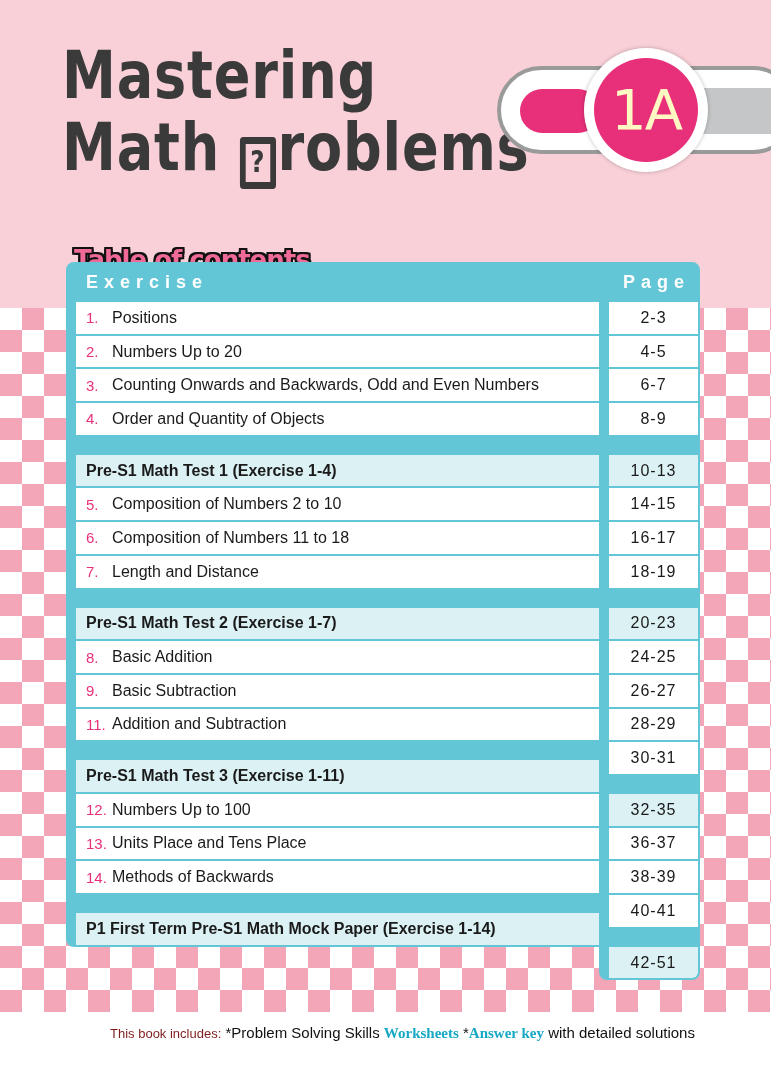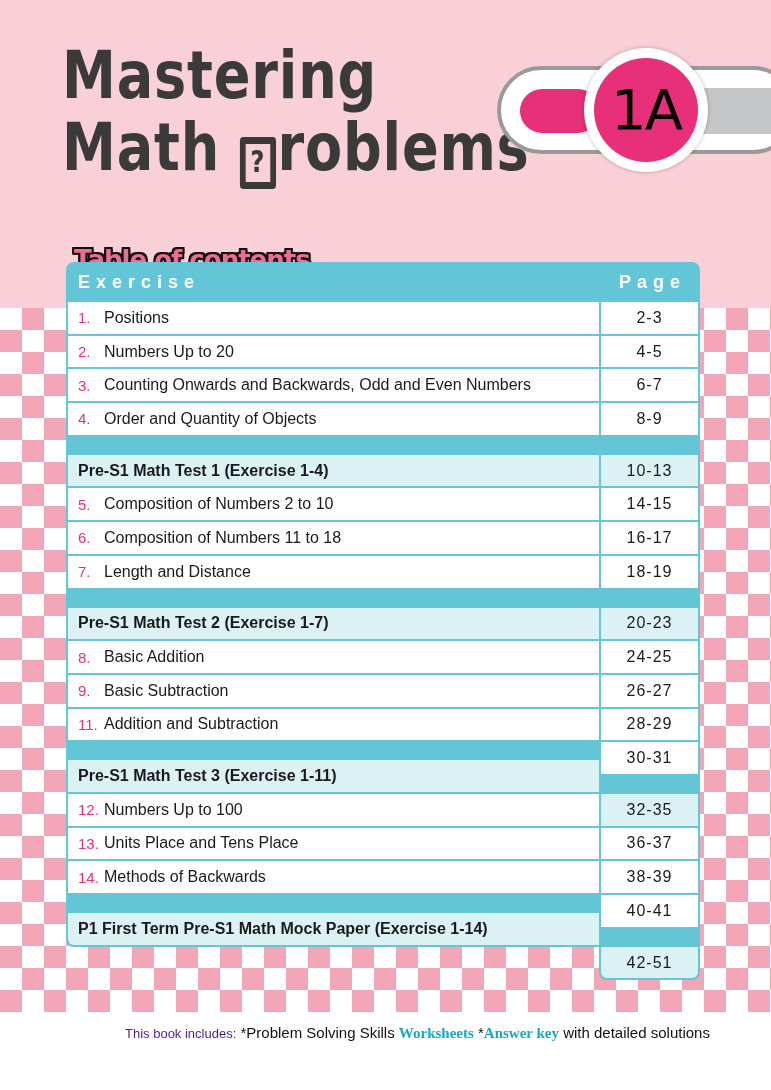--- a/index.html
+++ b/index.html
@@ -12,36 +12,36 @@
       linear-gradient(45deg, #f3a6b8 25%, transparent 25%, transparent 75%, #f3a6b8 75%);
     background-size:44px 44px;
     background-position:0 0, 22px 22px;
   }
   .title { position:absolute; left:62px; top:40px; font-family:"DejaVu Sans", sans-serif; font-weight:bold; color:#3a3a3a; line-height:72px; font-size:66px; letter-spacing:1px; transform:scaleX(0.82); transform-origin:left top; }
   .title .qbox { display:inline-block; width:44px; height:52px; border:7px solid #3a3a3a; border-radius:4px; box-sizing:border-box; position:relative; vertical-align:-2px; margin-right:2px; font-size:30px; line-height:36px; text-align:center; }
   .badge-track { position:absolute; left:497px; top:66px; width:300px; height:88px; background:#fff; border:4px solid #9a9a9a; border-radius:46px; box-sizing:border-box; }
   .badge-pink-bar { position:absolute; left:520px; top:89px; width:80px; height:44px; background:#e8307a; border-radius:22px; }
   .badge-grey-bar { position:absolute; left:680px; top:88px; width:100px; height:46px; background:#c4c6c8; }
   .badge-circle { position:absolute; left:584px; top:48px; width:124px; height:124px; background:#fff; border-radius:50%; box-shadow:0 0 4px rgba(0,0,0,0.25); }
-  .badge-inner { position:absolute; left:594px; top:58px; width:104px; height:104px; background:#e8307a; border-radius:50%; color:#000000; text-align:center; font-size:56px; line-height:104px; font-family:"DejaVu Sans", sans-serif; letter-spacing:-2px; }
+  .badge-inner { position:absolute; left:594px; top:58px; width:104px; height:104px; background:#e8307a; border-radius:50%; color:#fef9c3; text-align:center; font-size:56px; line-height:104px; font-family:"DejaVu Sans", sans-serif; letter-spacing:-2px; }
   .toc-heading { position:absolute; left:74px; top:218px; font-family:"DejaVu Sans", sans-serif; font-weight:bold; font-size:26px; color:#f06a97; letter-spacing:-1px;
     text-shadow: -2px -2px 0 #111, 2px -2px 0 #111, -2px 2px 0 #111, 2px 2px 0 #111, 0 -2px 0 #111, 0 2px 0 #111, -2px 0 0 #111, 2px 0 0 #111; margin-top: 27px; }
-  .col { position:absolute; top:262px; border-radius:8px; overflow:hidden; border:2px solid #63c6d6; background:#63c6d6; box-sizing:border-box; }
+  .col { position:absolute; top:262px; border-radius:8px; overflow:hidden; border:2px solid #63c6d6; background:#63c6d6; box-sizing:border-box;padding-left:8px; }
   .col-ex { left:66px; width:552px; }
   .col-pg { left:599px; width:101px; }
   .col-head { height:36px; color:#fff; font-weight:bold; font-size:18px; letter-spacing:6px; line-height:36px; padding-left:10px; }
   .col-pg .col-head { text-align:center; padding-left:6px; }
   .row { height:31.7px; margin-top:2px; background:#fff; font-size:16px; color:#1a1a1a; display:flex; align-items:center; }
   .row.test { background:#dcf1f4; font-weight:bold;margin-top:20px; }
   .row .num { color:#e8307a; width:36px; padding-left:10px; box-sizing:border-box; font-size:15px; }
   .row .lbl { flex:1; }
   .row.test .lbl { padding-left:10px; }
   .col-pg .row { justify-content:center; letter-spacing:1px; font-weight:normal; }
   .footer { position:absolute; left:110px; top:1024px; font-size:15px; color:#111; white-space:nowrap; }
-  .footer .lead { color:#4c1d95; font-size:13px;margin-left:15px; }
+  .footer .lead { color:#7f1d1d; font-size:13px; }
   .footer .hl { color:#17a9c4; font-weight:bold;font-family:Liberation Serif, serif; }
 </style>
 </head>
 <body>
 
 <div class="top-bg"></div>
 <div class="checker"></div>
 
 <div class="title">
   <div>Mastering</div>

